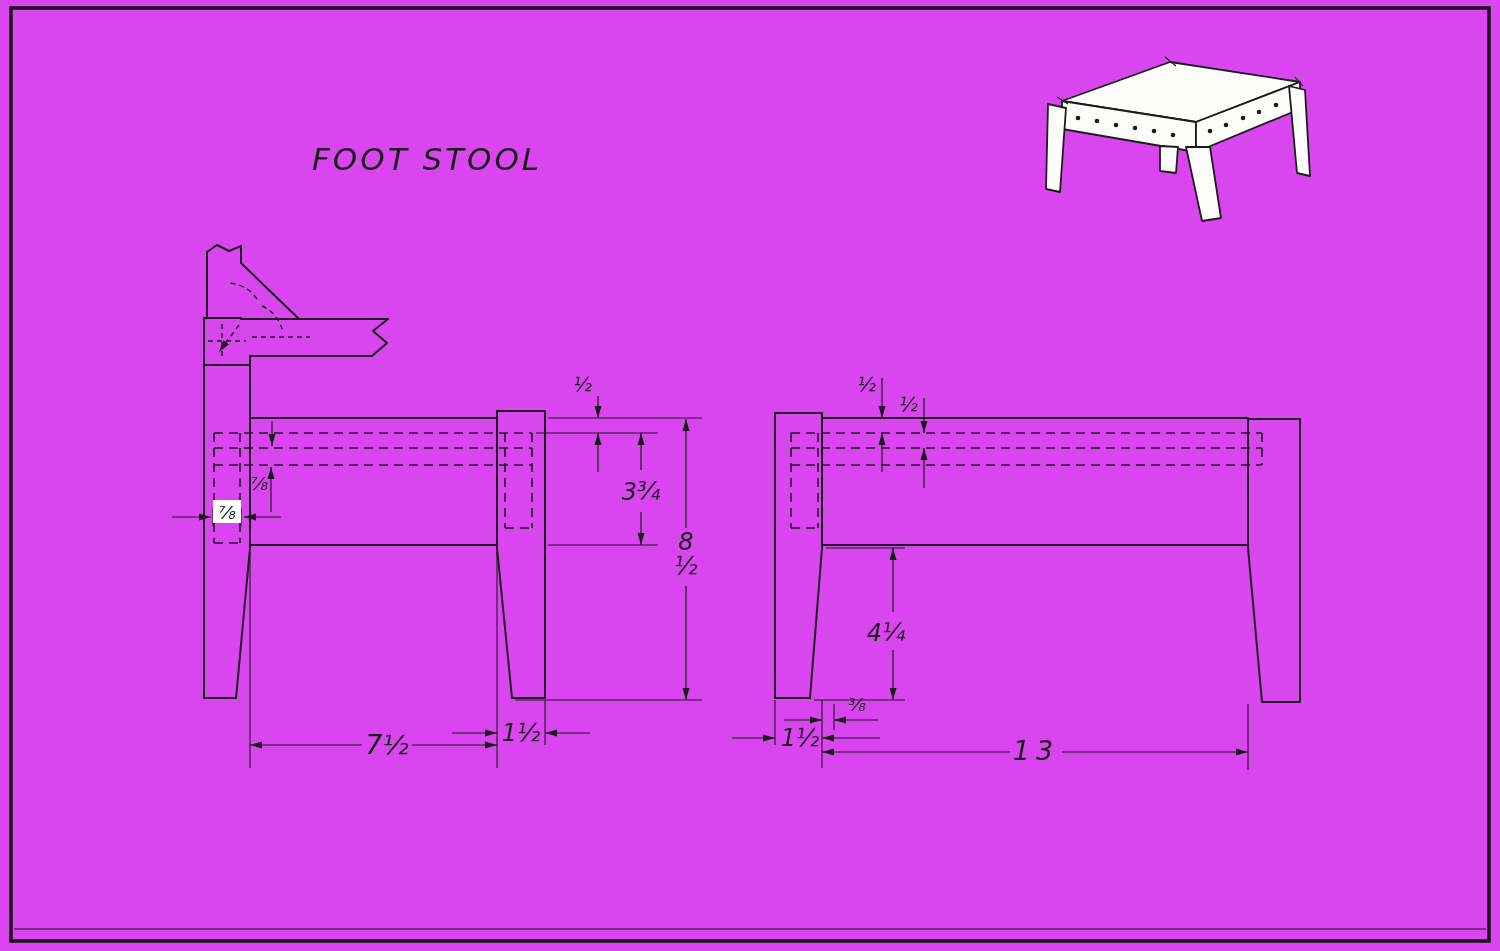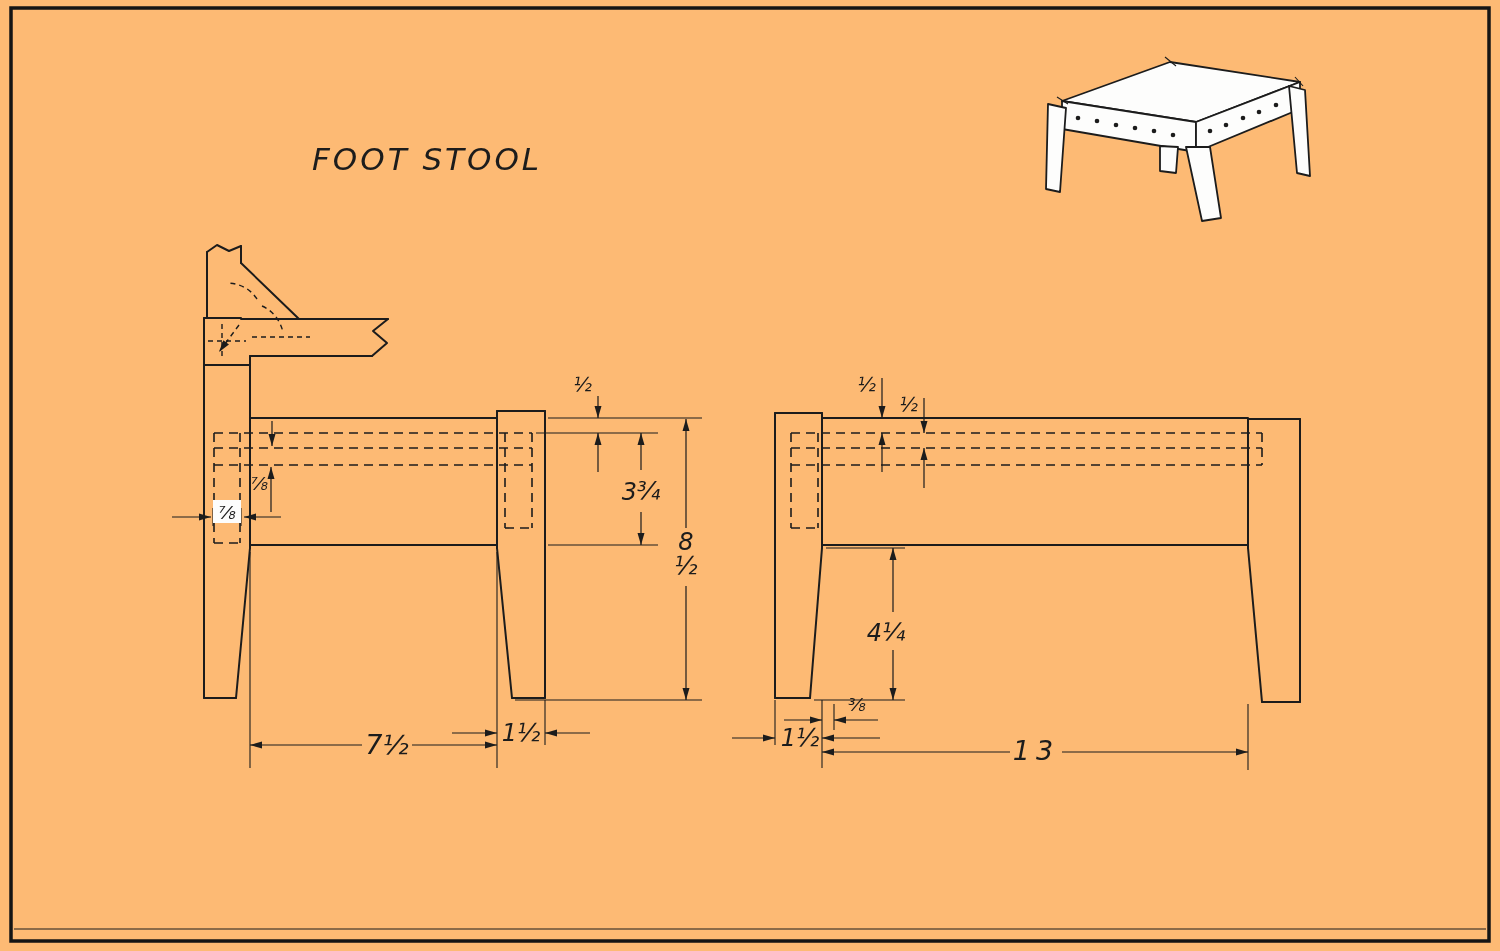--- a/index.html
+++ b/index.html
@@ -1,16 +1,16 @@
 <!DOCTYPE html>
 <html><head>
 <meta charset="utf-8">
 <style>
   html,body{margin:0;padding:0;background:#ffffff;}
-  .page{position:relative;width:1500px;height:951px;background:#fdba74;overflow:hidden;}
+  .page{position:relative;width:1500px;height:951px;background:#d946ef;overflow:hidden;}
   svg{display:block;}
   svg text{font-family:"DejaVu Sans",sans-serif;font-style:italic;fill:#1c1c1c;}
   .frame{fill:none;stroke:#151515;stroke-width:3.5;}
   .ln{stroke:#1c1c1c;stroke-width:2;fill:none;stroke-linecap:round;stroke-linejoin:round;}
   .lnf{stroke:#1c1c1c;stroke-width:1.8;fill:#fdfdfc;stroke-linejoin:round;}
   .thin{stroke:#1c1c1c;stroke-width:1.1;fill:none;}
   .dash{stroke:#1c1c1c;stroke-width:1.6;fill:none;stroke-dasharray:9 6;}
   .dashf{stroke:#1c1c1c;stroke-width:1.4;fill:none;stroke-dasharray:5 4;}
   .dim{stroke:#1c1c1c;stroke-width:1.2;fill:none;}
   .mask{fill:#fdfdfc;stroke:none;}

